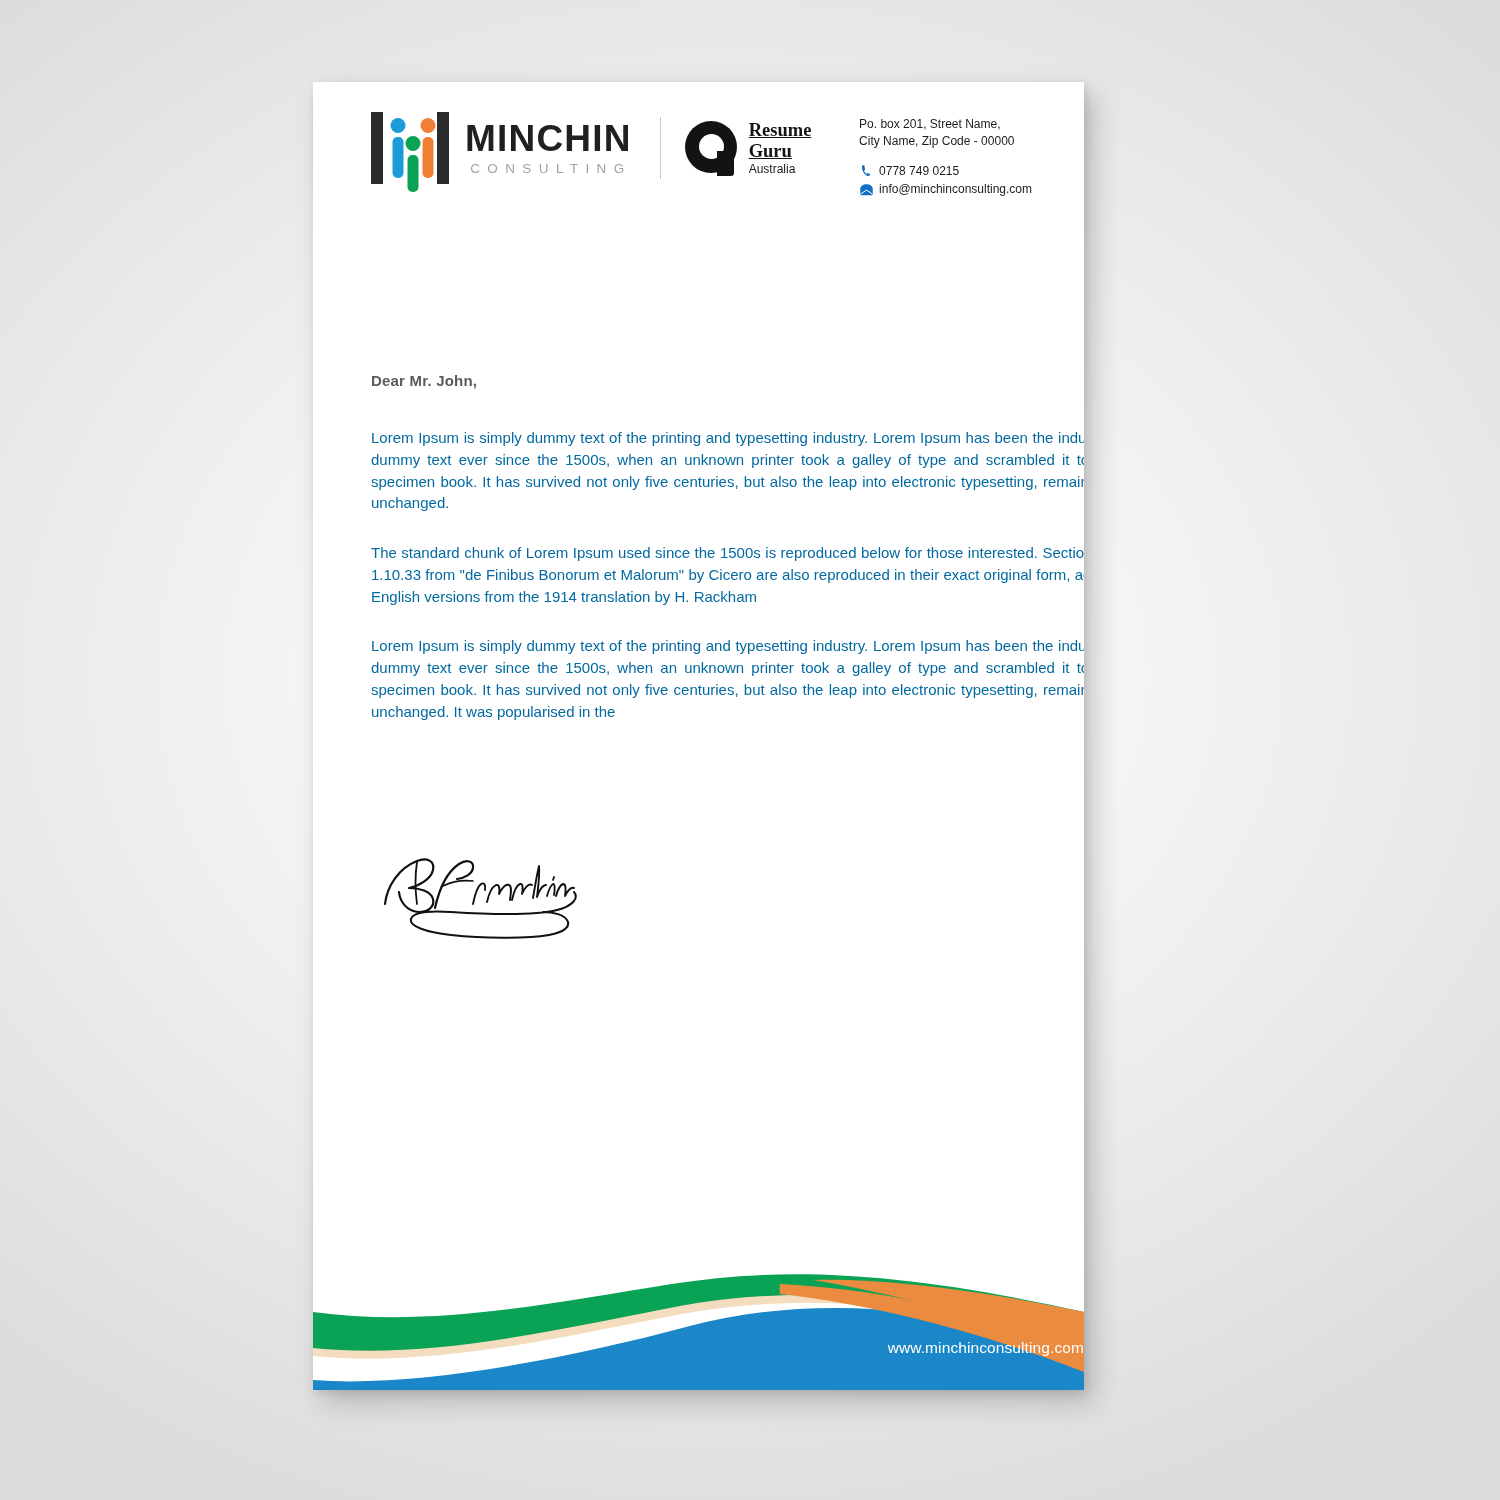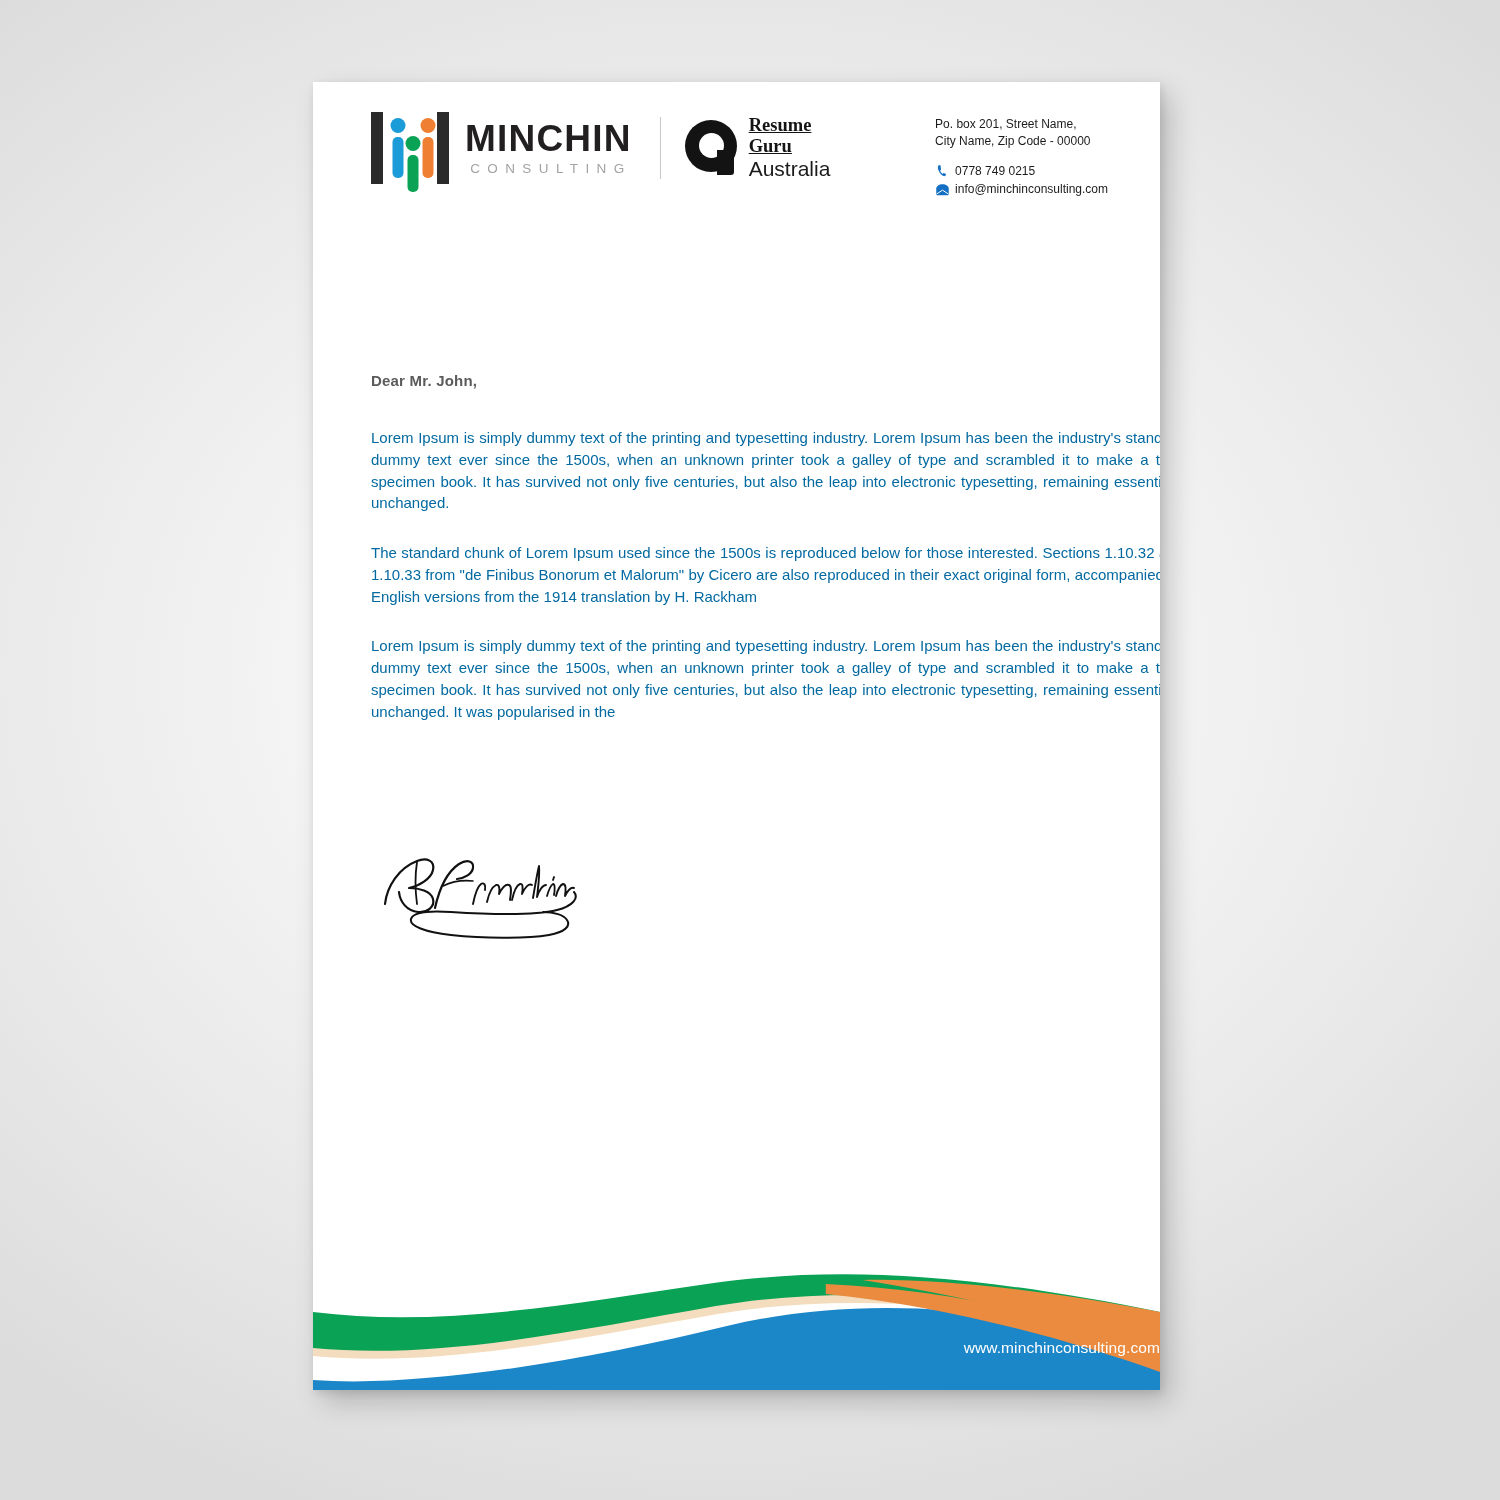--- a/index.html
+++ b/index.html
@@ -12,21 +12,21 @@
   }
   body {
     background:
       radial-gradient(ellipse 1100px 900px at 48% 45%, #fbfbfb 0%, #f4f4f4 38%, #e9e9e9 68%, #dcdcdc 100%);
   }
 
   
   .page-wrap {
     position: absolute;
     left: 313px; top: 82px;
-    width: 847px; height: 1308px;
+    width: 771px; height: 1308px;
   }
   .page {
     position: relative;
     width: 100%; height: 100%;
     background: #ffffff;
     overflow: hidden;
     box-shadow:
       10px 12px 26px rgba(0,0,0,0.20),
       2px 3px 8px rgba(0,0,0,0.10);
   }
@@ -135,21 +135,21 @@
   .rg-text { line-height: 1.12; }
   .rg-text .l1, .rg-text .l2 {
     font-family: "Liberation Serif", serif;
     font-weight: bold;
     font-size: 18.5px;
     color: #141414;
     display: block;
     text-decoration: underline;
   }
   .rg-text .l3 {
-    font-size: 21px;
+    font-size: 12px;
     color: #1b1b1b;
     display: block;
     margin-top: 1px;
   }
 
   
   .contact {
     text-align: left;
     padding-top: 4px;
   }

